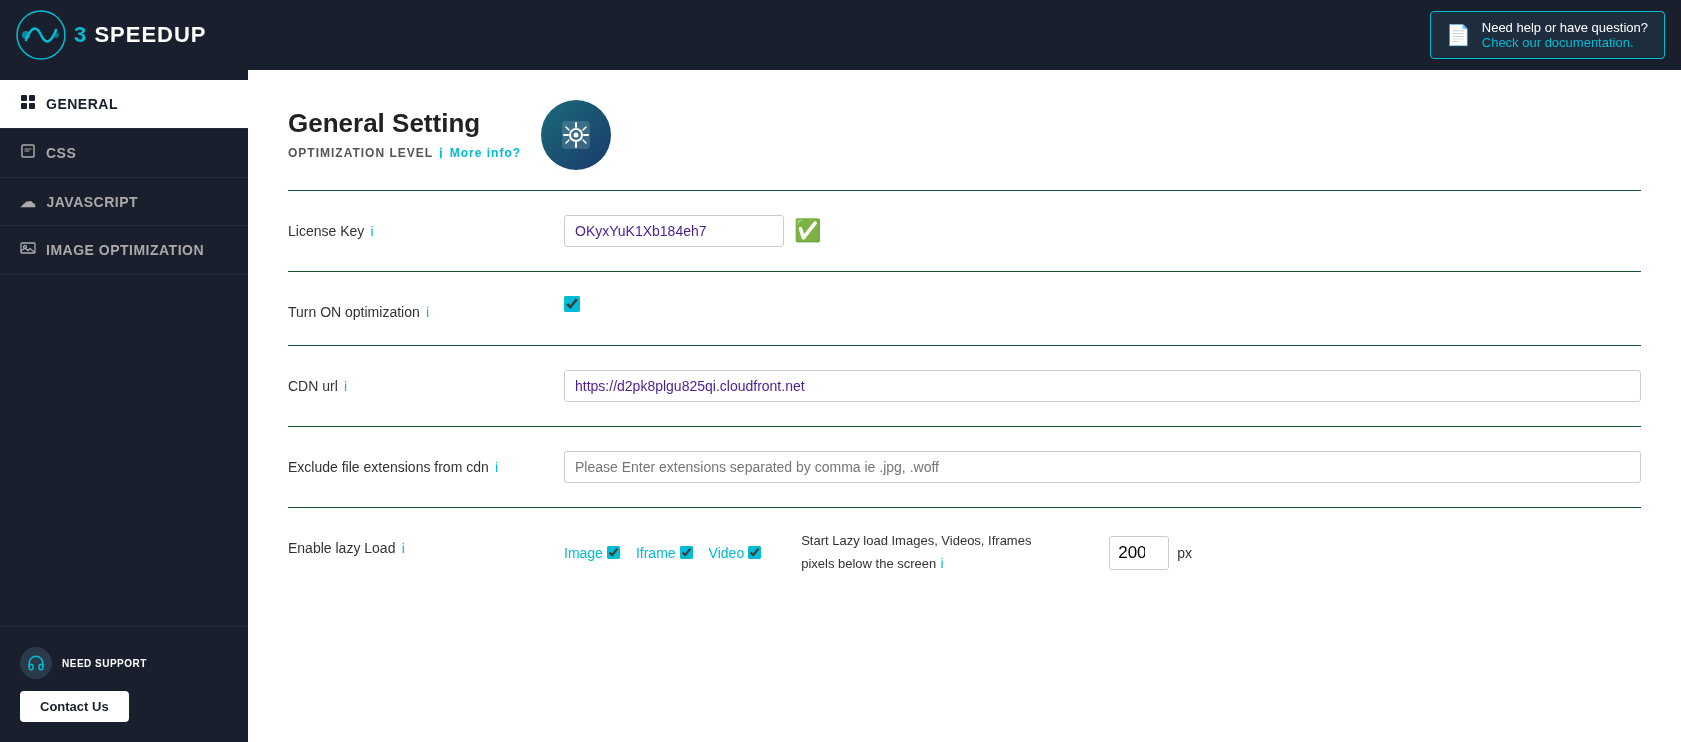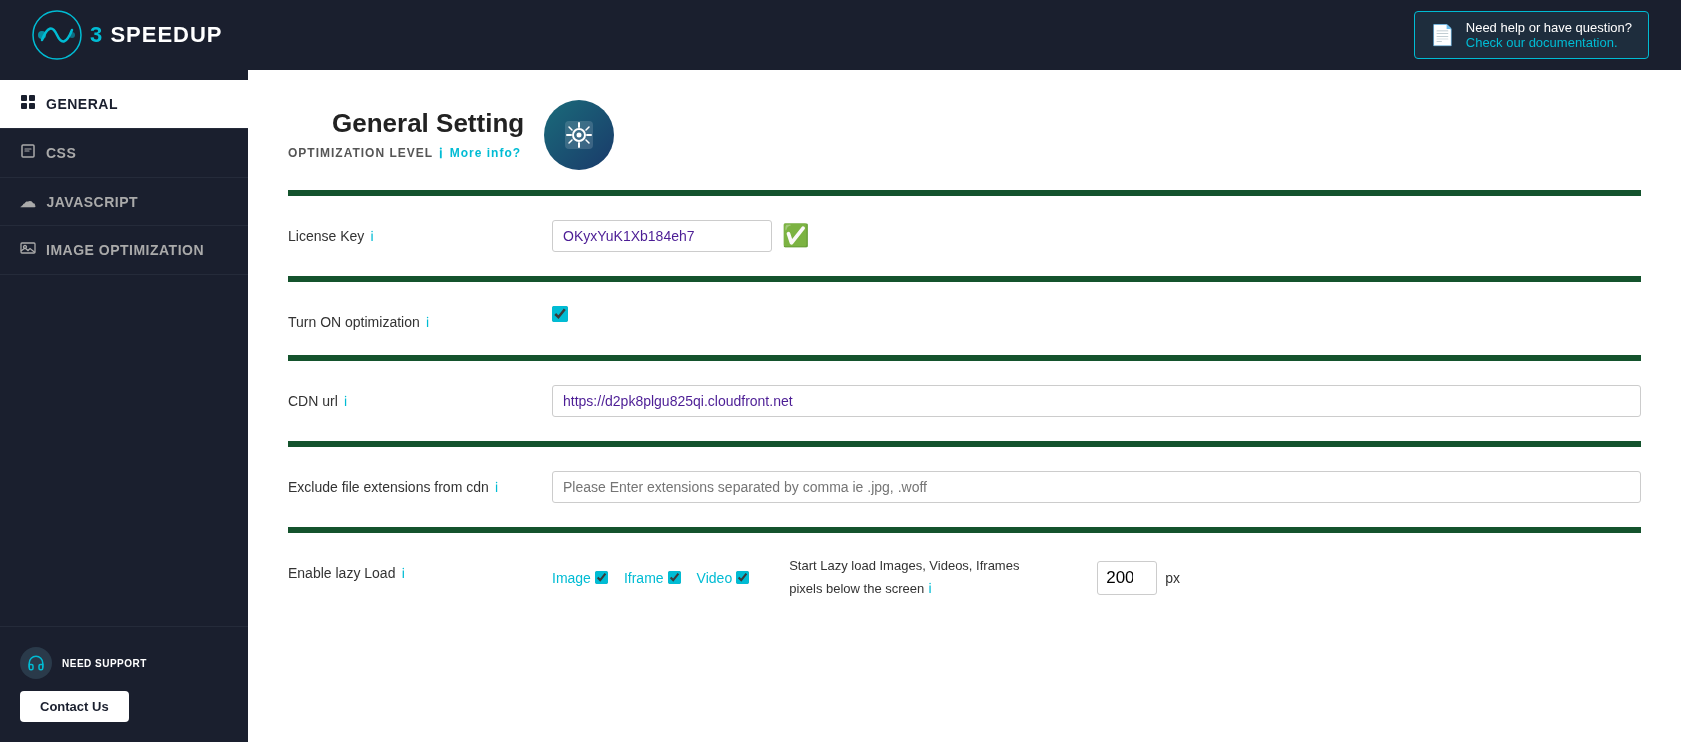--- a/index.html
+++ b/index.html
@@ -5,21 +5,21 @@
     * { box-sizing: border-box; margin: 0; padding: 0; }
     body { font-family: Arial, sans-serif; background: #fff; display: flex; flex-direction: column; height: 742px; overflow: hidden; }
 
     
     .header {
       background: #1a1f2e;
       height: 70px;
       display: flex;
       align-items: center;
       justify-content: space-between;
-      padding: 0 32px;
+      padding: 0 16px;
       flex-shrink: 0;
     }
     .header-logo {
       display: flex;
       align-items: center;
       gap: 8px;
     }
     .logo-icon {
       width: 50px;
       height: 50px;
@@ -140,21 +140,20 @@
       display: flex;
       align-items: center;
       gap: 20px;
       margin-bottom: 20px;
     }
     .content-title-block h1 {
       font-size: 26px;
       font-weight: bold;
       color: #222;
       margin-bottom: 4px;
-      margin-left: 44px;
     }
     .content-subtitle {
       font-size: 12px;
       color: #555;
       font-weight: bold;
       letter-spacing: 1px;
       display: flex;
       align-items: center;
       gap: 6px;
     }
@@ -173,25 +172,25 @@
       justify-content: center;
       flex-shrink: 0;
     }
     .header-icon-circle svg {
       width: 36px;
       height: 36px;
     }
 
     
     .form-section {
-      border-top: 6px solid #14532d;
+      border-top: 1px solid #14532d;
       padding: 24px 0;
       display: flex;
       align-items: flex-start;
-      gap: 4px;
+      gap: 16px;
     }
     .form-label {
       font-size: 14px;
       color: #333;
       font-weight: 500;
       min-width: 260px;
       display: flex;
       align-items: center;
       gap: 6px;
       padding-top: 6px;

